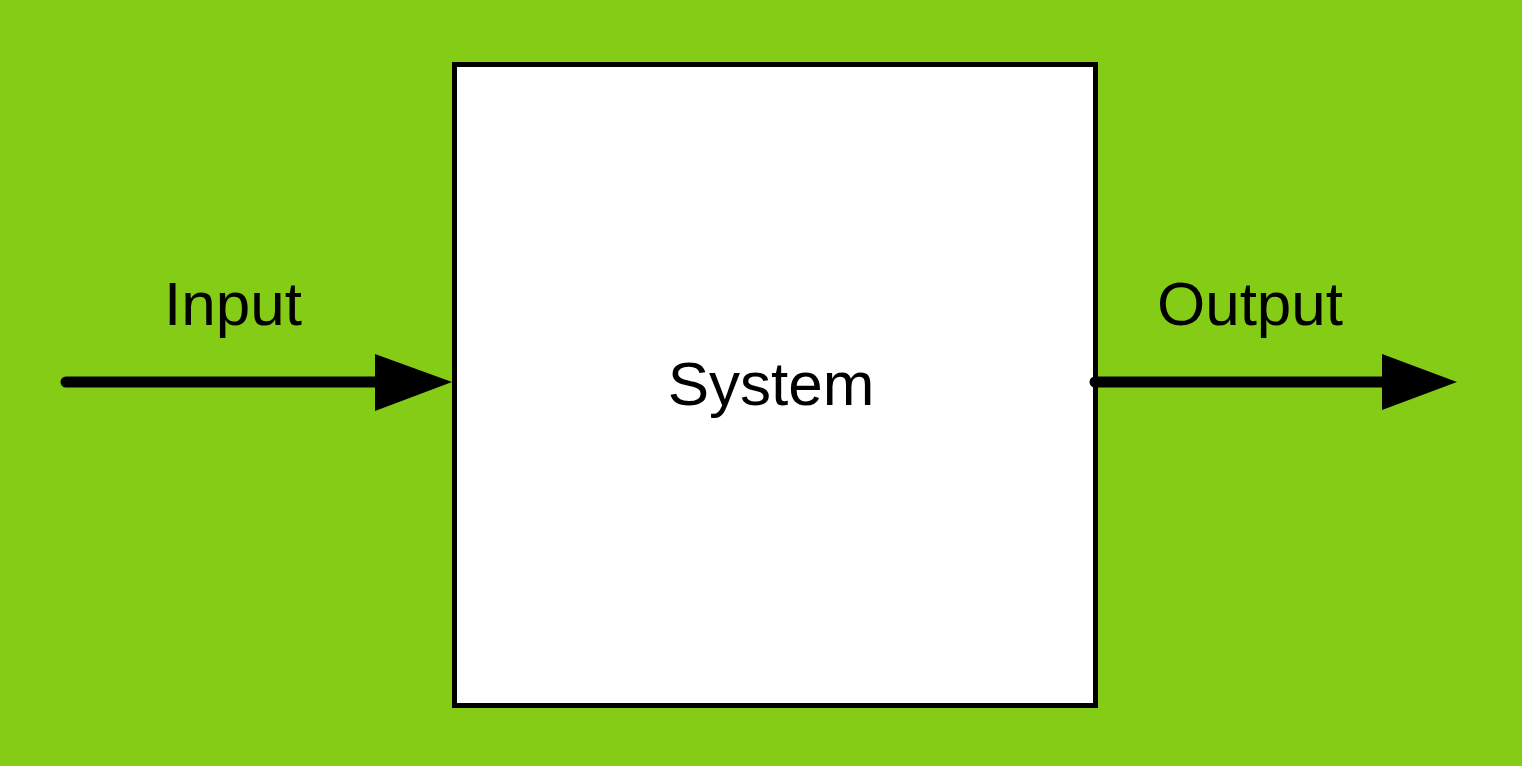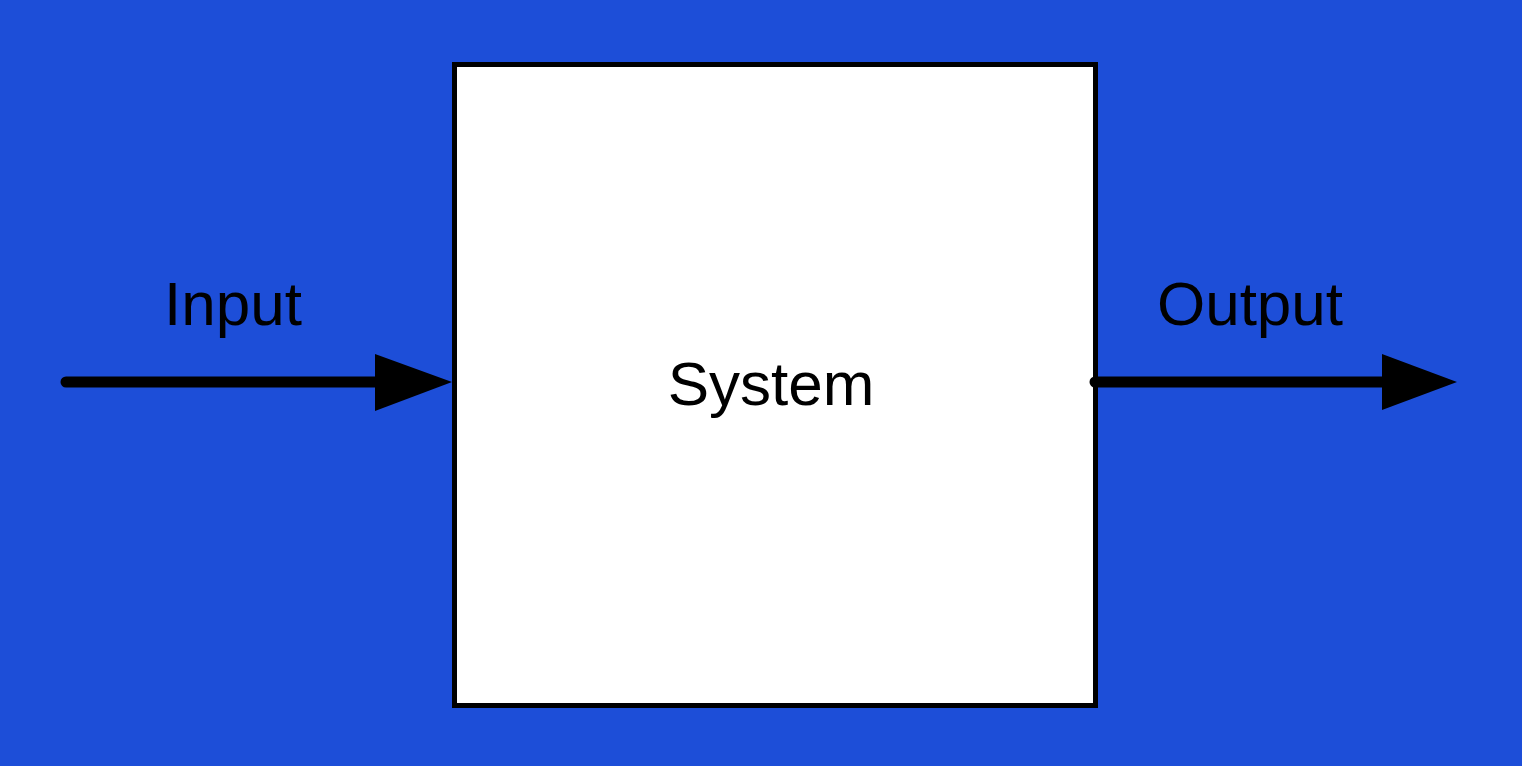--- a/index.html
+++ b/index.html
@@ -45,21 +45,21 @@
     text-anchor: middle;
   }
   .label-signal {
     font-size: 62px;
     text-anchor: middle;
   }
 </style>
 </head>
 <body style="width: 1522px; height: 766px; background: rgb(255, 255, 255);">
 
-<div id="diagram-canvas" style="width: 1522px; height: 766px; background: #1d4ed8;">
+<div id="diagram-canvas" style="width: 1522px; height: 766px; background: #84cc16;">
   <svg id="diagram-svg" viewBox="0 0 1522 766" xmlns="http://www.w3.org/2000/svg" shape-rendering="geometricPrecision" style="width: 1522px; height: 766px;">
 
     <g>
       <line class="flow-line" x1="66" y1="382" x2="380" y2="382" stroke="#000000" stroke-width="11"></line>
       <polygon class="arrow-head" points="375,354 452,382 375,411" fill="#000000"></polygon>
     </g>
 
     <text class="diagram-label label-signal" x="233" y="325" font-size="62">Input</text>
 
     <g>

